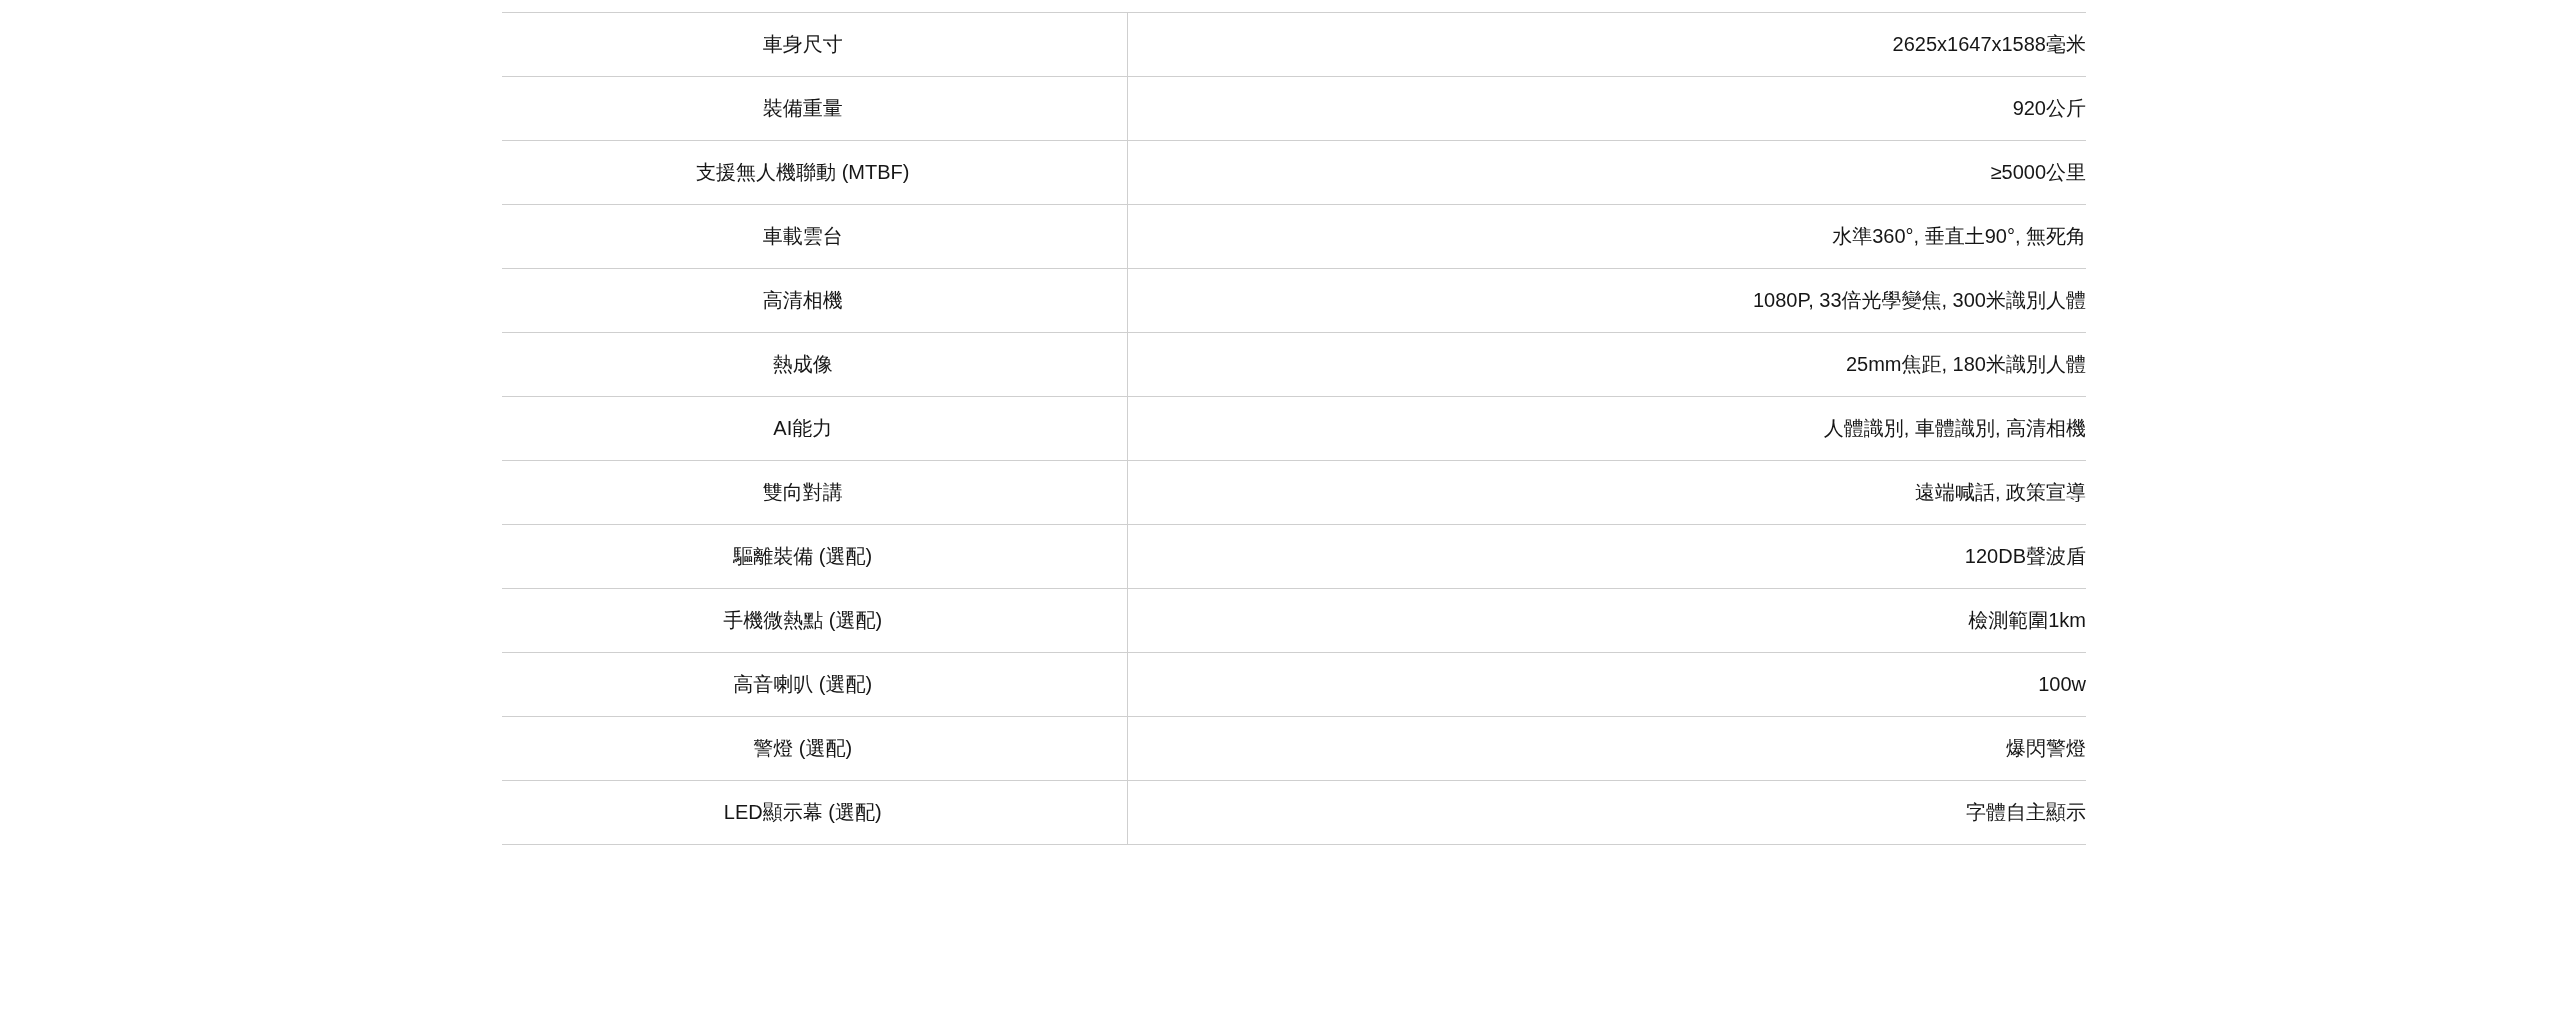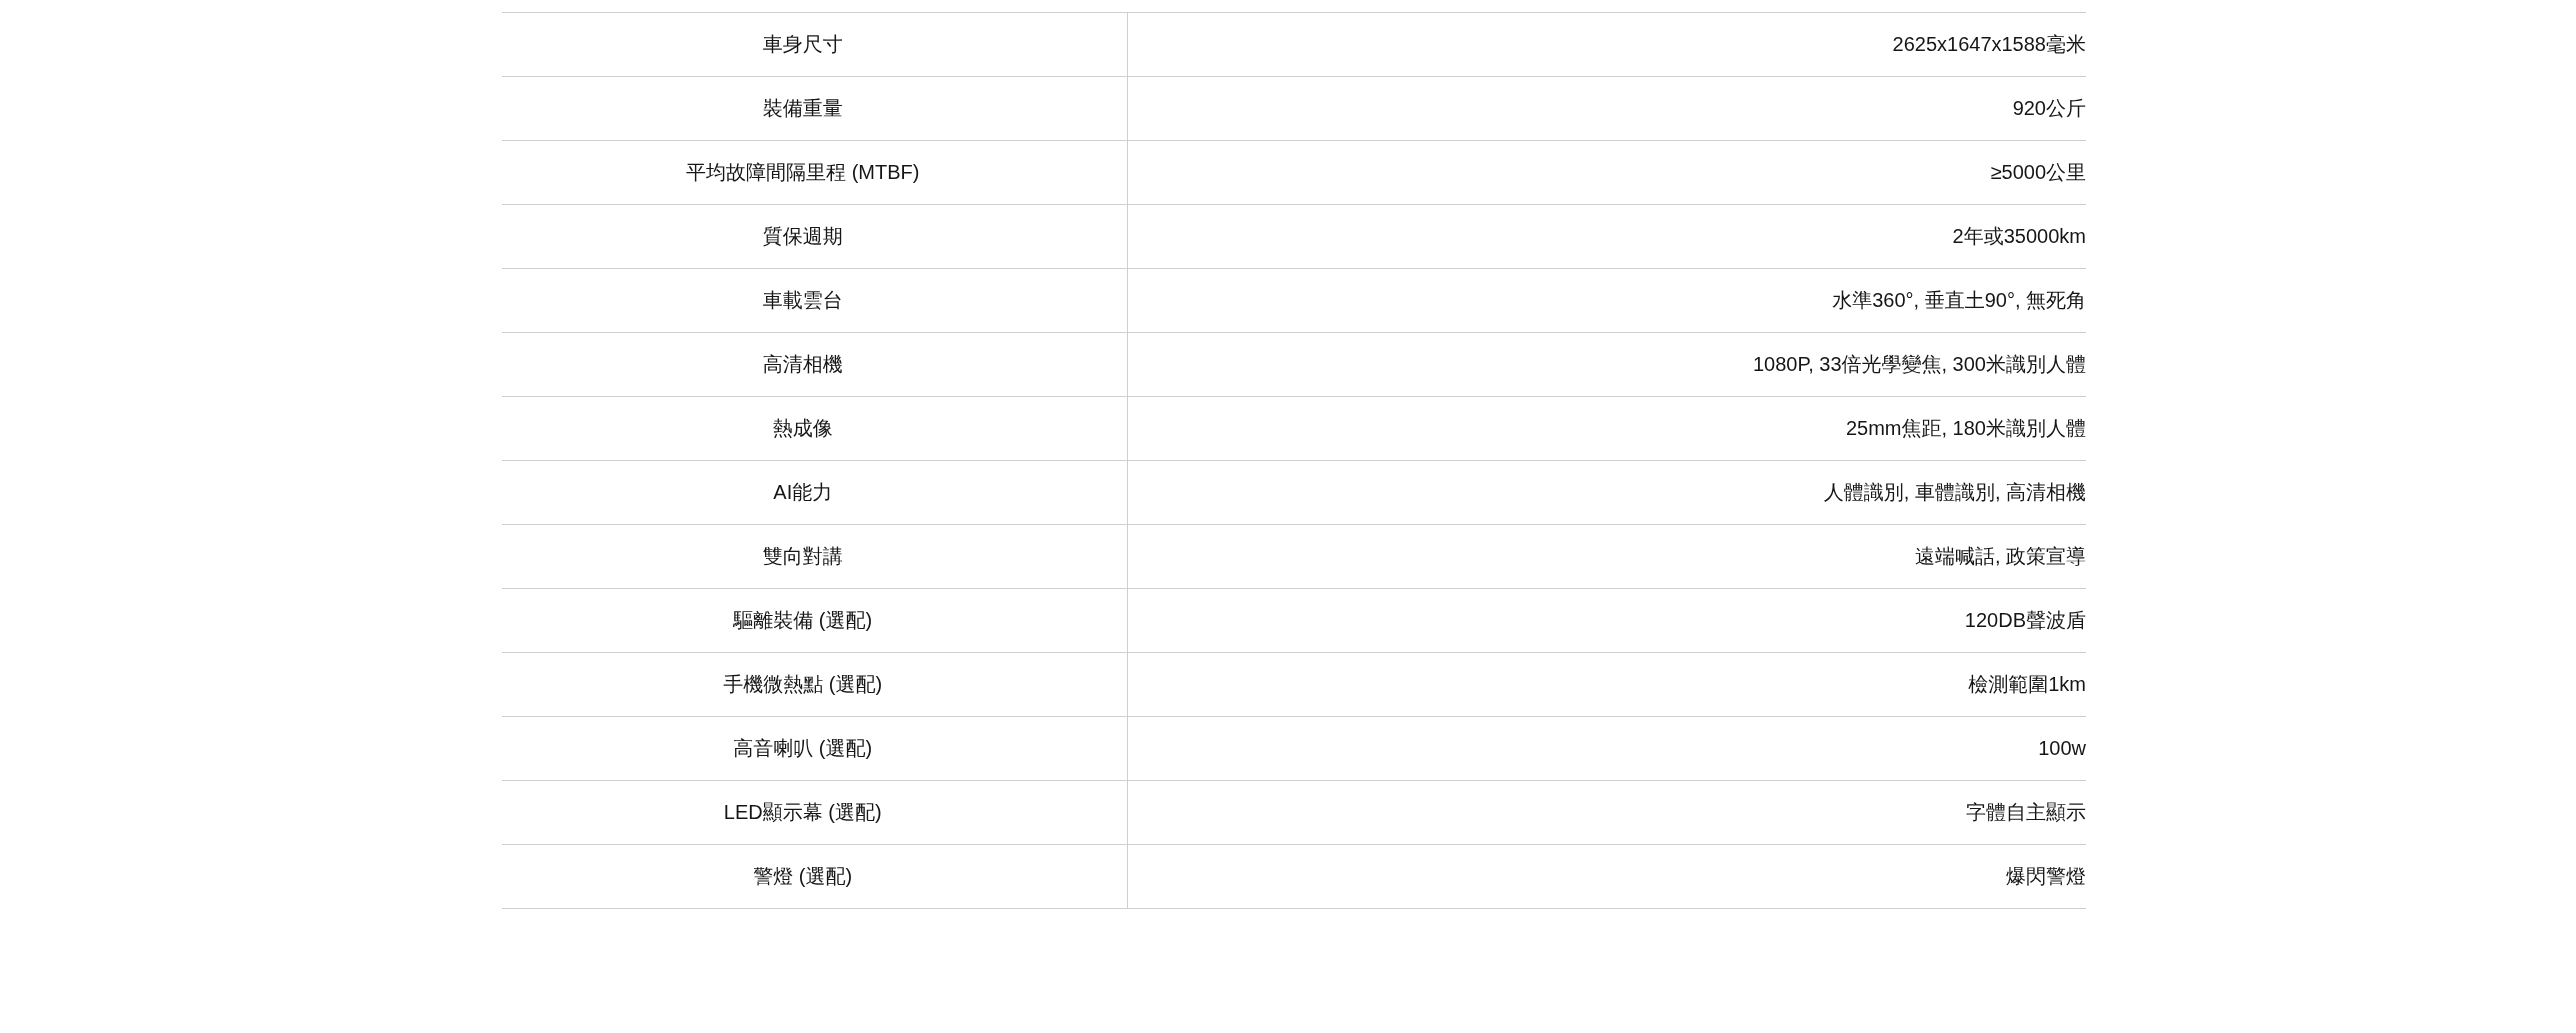--- a/index.html
+++ b/index.html
@@ -76,26 +76,22 @@
       <tbody>
           <tr>
             <td class="label">車身尺寸</td>
             <td class="value">2625x1647x1588毫米</td>
           </tr>
           <tr>
             <td class="label">裝備重量</td>
             <td class="value">920公斤</td>
           </tr>
           <tr>
-            <td class="label">平均故障間隔里程 (MTBF)</td>
+            <td class="label">支援無人機聯動 (MTBF)</td>
             <td class="value indent-1">≥5000公里</td>
-          </tr>
-          <tr>
-            <td class="label">質保週期</td>
-            <td class="value">2年或35000km</td>
           </tr>
           <tr>
             <td class="label">車載雲台</td>
             <td class="value">水準360°, 垂直土90°, 無死角</td>
           </tr>
           <tr>
             <td class="label">高清相機</td>
             <td class="value">1080P, 33倍光學變焦, 300米識別人體</td>
           </tr>
           <tr>
@@ -116,24 +112,24 @@
           </tr>
           <tr>
             <td class="label">手機微熱點 (選配)</td>
             <td class="value">檢測範圍1km</td>
           </tr>
           <tr>
             <td class="label">高音喇叭 (選配)</td>
             <td class="value">100w</td>
           </tr>
           <tr>
+            <td class="label">警燈 (選配)</td>
+            <td class="value">爆閃警燈</td>
+          </tr>
+          <tr>
             <td class="label">LED顯示幕 (選配)</td>
             <td class="value">字體自主顯示</td>
-          </tr>
-          <tr>
-            <td class="label">警燈 (選配)</td>
-            <td class="value">爆閃警燈</td>
           </tr>
         </tbody>
     </table>
   </div>
 </div>
 
 
 </body></html>

